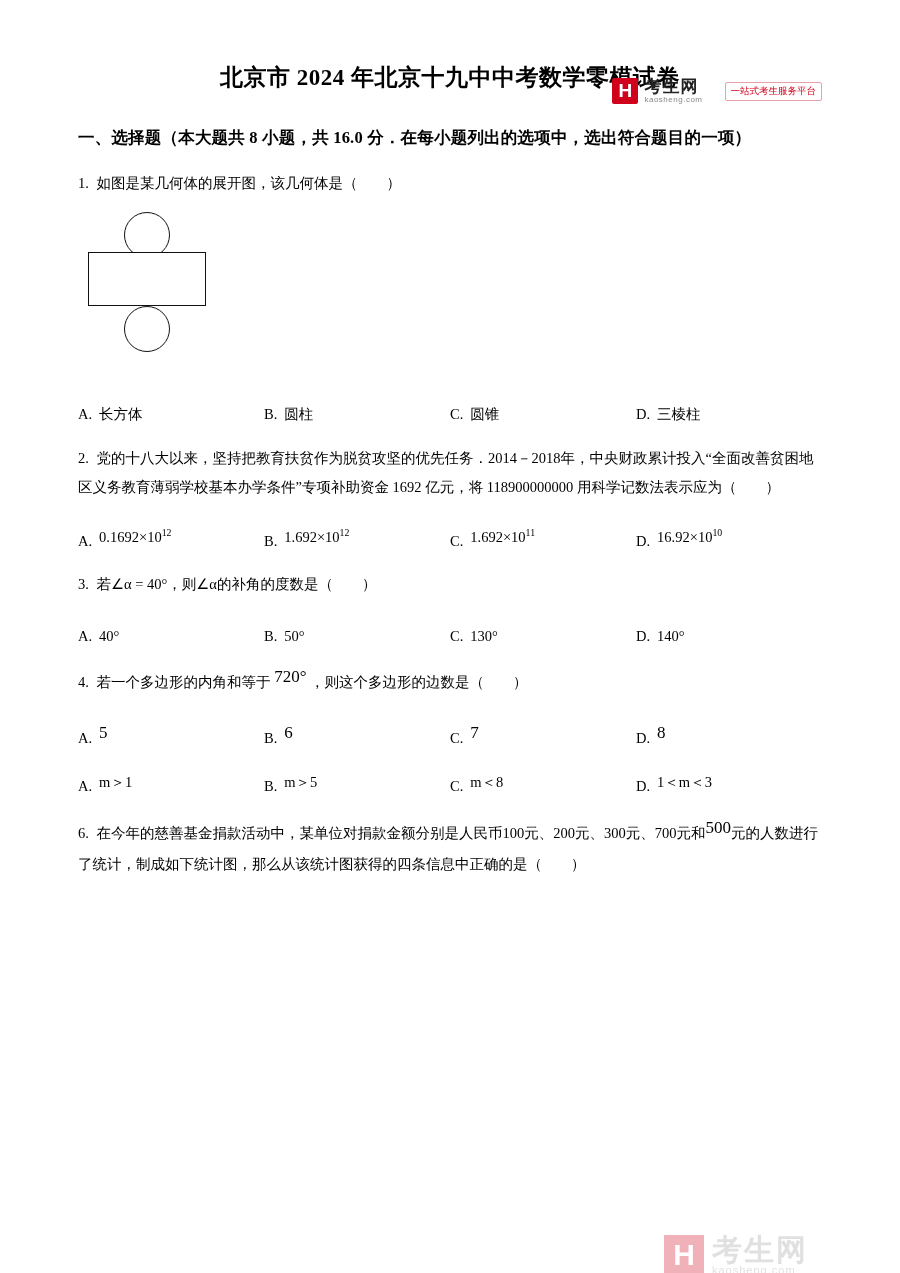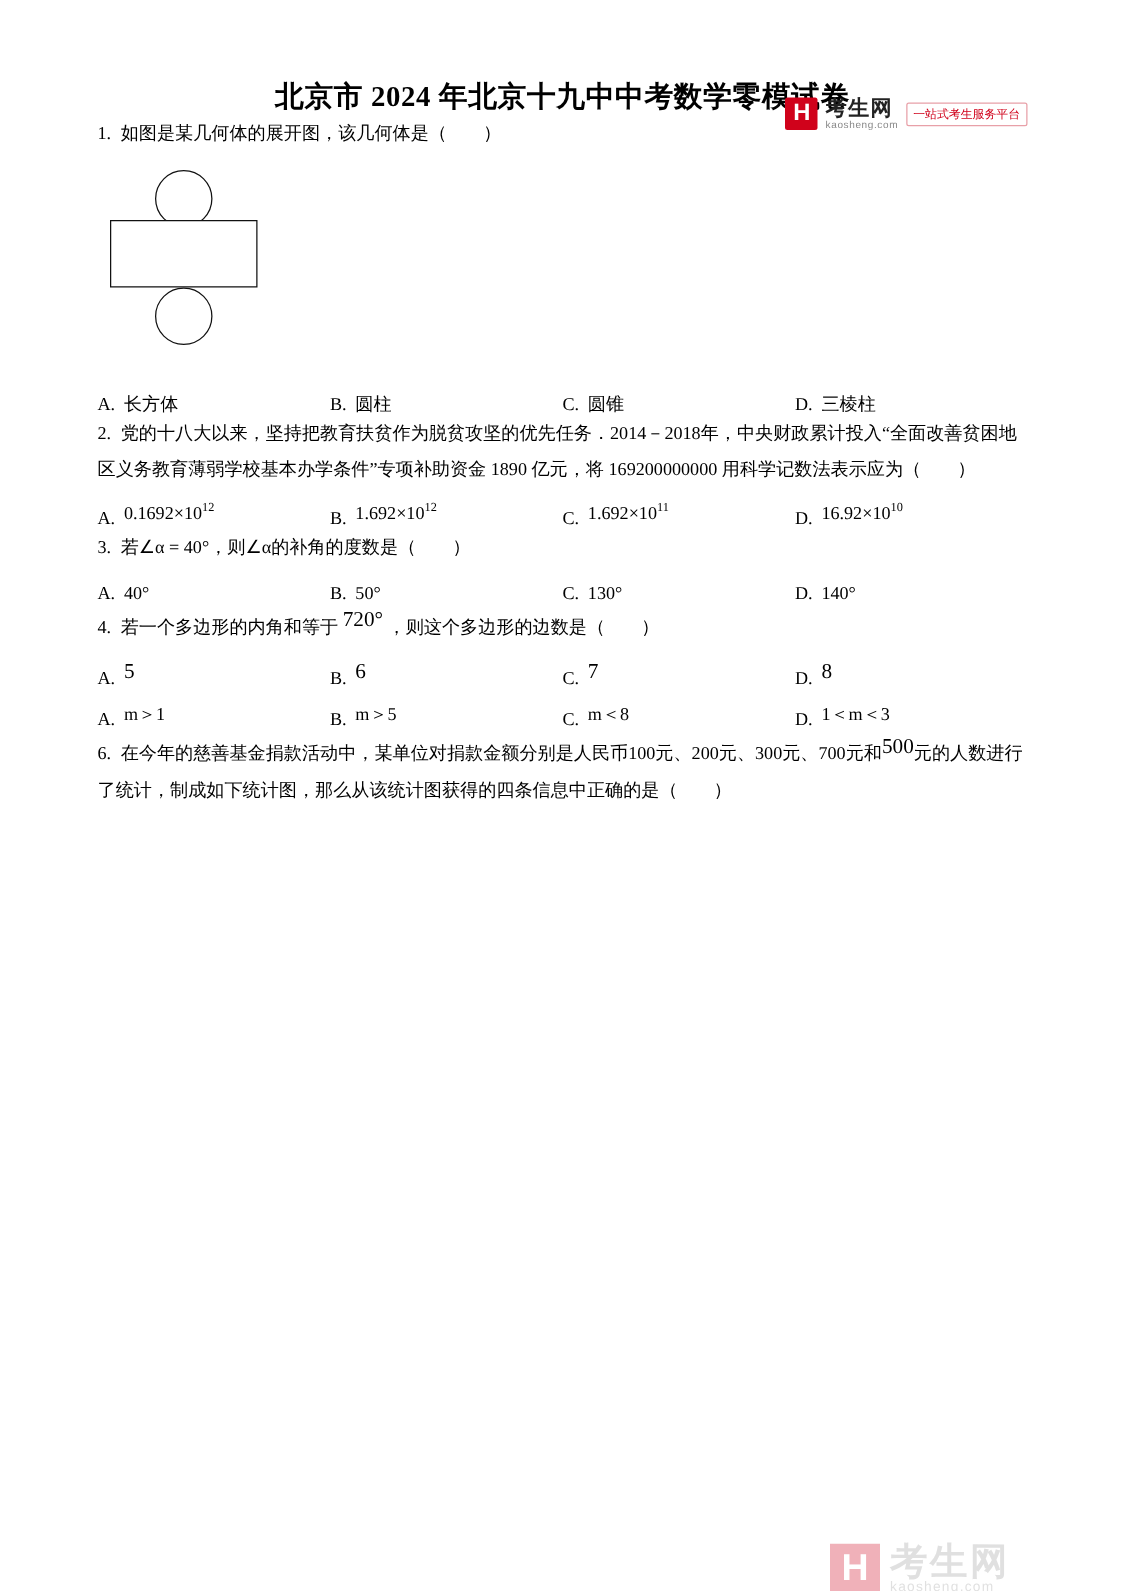--- a/index.html
+++ b/index.html
@@ -61,21 +61,21 @@
     color: #888888;
     letter-spacing: 0.5px;
   }
   .logo-slogan {
     font-family: "Liberation Sans", sans-serif;
     font-size: 9.5px;
     color: #d0021b;
     border: 1px solid #e8a0a8;
     padding: 2px 5px;
     border-radius: 2px;
-    margin-left: 0;
+    margin-left: 16px;
   }
 
   
   .doc-title {
     margin: 62px 0 0 0;
     text-align: center;
     font-size: 23px;
     font-weight: bold;
     letter-spacing: 0.5px;
     font-family: "Liberation Serif", serif;
@@ -84,39 +84,41 @@
   
   .section-heading {
     margin: 34px 0 0 0;
     font-size: 16.5px;
     font-weight: bold;
     letter-spacing: 0.2px;
   }
 
   
   .question {
+    margin-top: 20px;
     font-size: 14.5px;
     line-height: 2.0;
   }
   .q-stem {
     display: block;
   }
   .qnum {
     margin-right: 4px;
   }
   .options-row {
     display: flex;
     margin-top: 14px;
     font-size: 14.5px;
   }
   .opt {
     width: 25%;
     box-sizing: border-box;
     padding-right: 8px;
     white-space: nowrap;
+    margin-top: 15px;
   }
   .opt .lbl { margin-right: 7px; }
   .mathit {
     font-family: "Liberation Serif", serif;
   }
   .mathup {
     font-family: Liberation Serif, serif;
   }
   sup.ex {
     font-size: 0.68em;
@@ -209,20 +211,21 @@
     <div class="logo-mark">H</div>
     <div class="logo-text-wrap">
       <span class="logo-cn">考生网</span>
       <span class="logo-en">kaosheng.com</span>
     </div>
     <div class="logo-slogan">一站式考生服务平台</div>
   </div>
 
   <h1 class="doc-title">北京市 2024 年北京十九中中考数学零模试卷</h1>
 
+  <div class="section-heading">一、选择题（本大题共 8 小题，共 16.0 分．在每小题列出的选项中，选出符合题目的一项）</div>
 
   <div class="question">
     <span class="q-stem">
       <span class="qnum">1.</span>
       <span>如图是某几何体的展开图，该几何体是（　　）</span>
     </span>
   </div>
 
   <div class="figure-net">
     <div class="net-circle top"></div>
@@ -240,21 +243,21 @@
     <div class="opt">
       <span class="lbl">C.</span><span>圆锥</span>
     </div>
     <div class="opt">
       <span class="lbl">D.</span><span>三棱柱</span>
     </div>
   </div>
 
   <div class="question">
     <span class="qnum">2.</span>
-    <span>党的十八大以来，坚持把教育扶贫作为脱贫攻坚的优先任务．</span><span class="mathup">2014－2018</span><span>年，中央财政累计投入“全面改善贫困地区义务教育薄弱学校基本办学条件”专项补助资金 1890 亿元，将 169200000000 用科学记数法表示应为（　　）</span>
+    <span>党的十八大以来，坚持把教育扶贫作为脱贫攻坚的优先任务．</span><span class="mathup">2014－2018</span><span>年，中央财政累计投入“全面改善贫困地区义务教育薄弱学校基本办学条件”专项补助资金 1692 亿元，将 118900000000 用科学记数法表示应为（　　）</span>
   </div>
 
   <div class="options-row">
     <div class="opt">
       <span class="lbl">A.</span><span class="mathup raise-small"><span>0.1692</span><span>×10</span><sup class="ex">12</sup></span>
     </div>
     <div class="opt">
       <span class="lbl">B.</span><span class="mathup raise-small"><span>1.692</span><span>×10</span><sup class="ex">12</sup></span>
     </div>
     <div class="opt">

